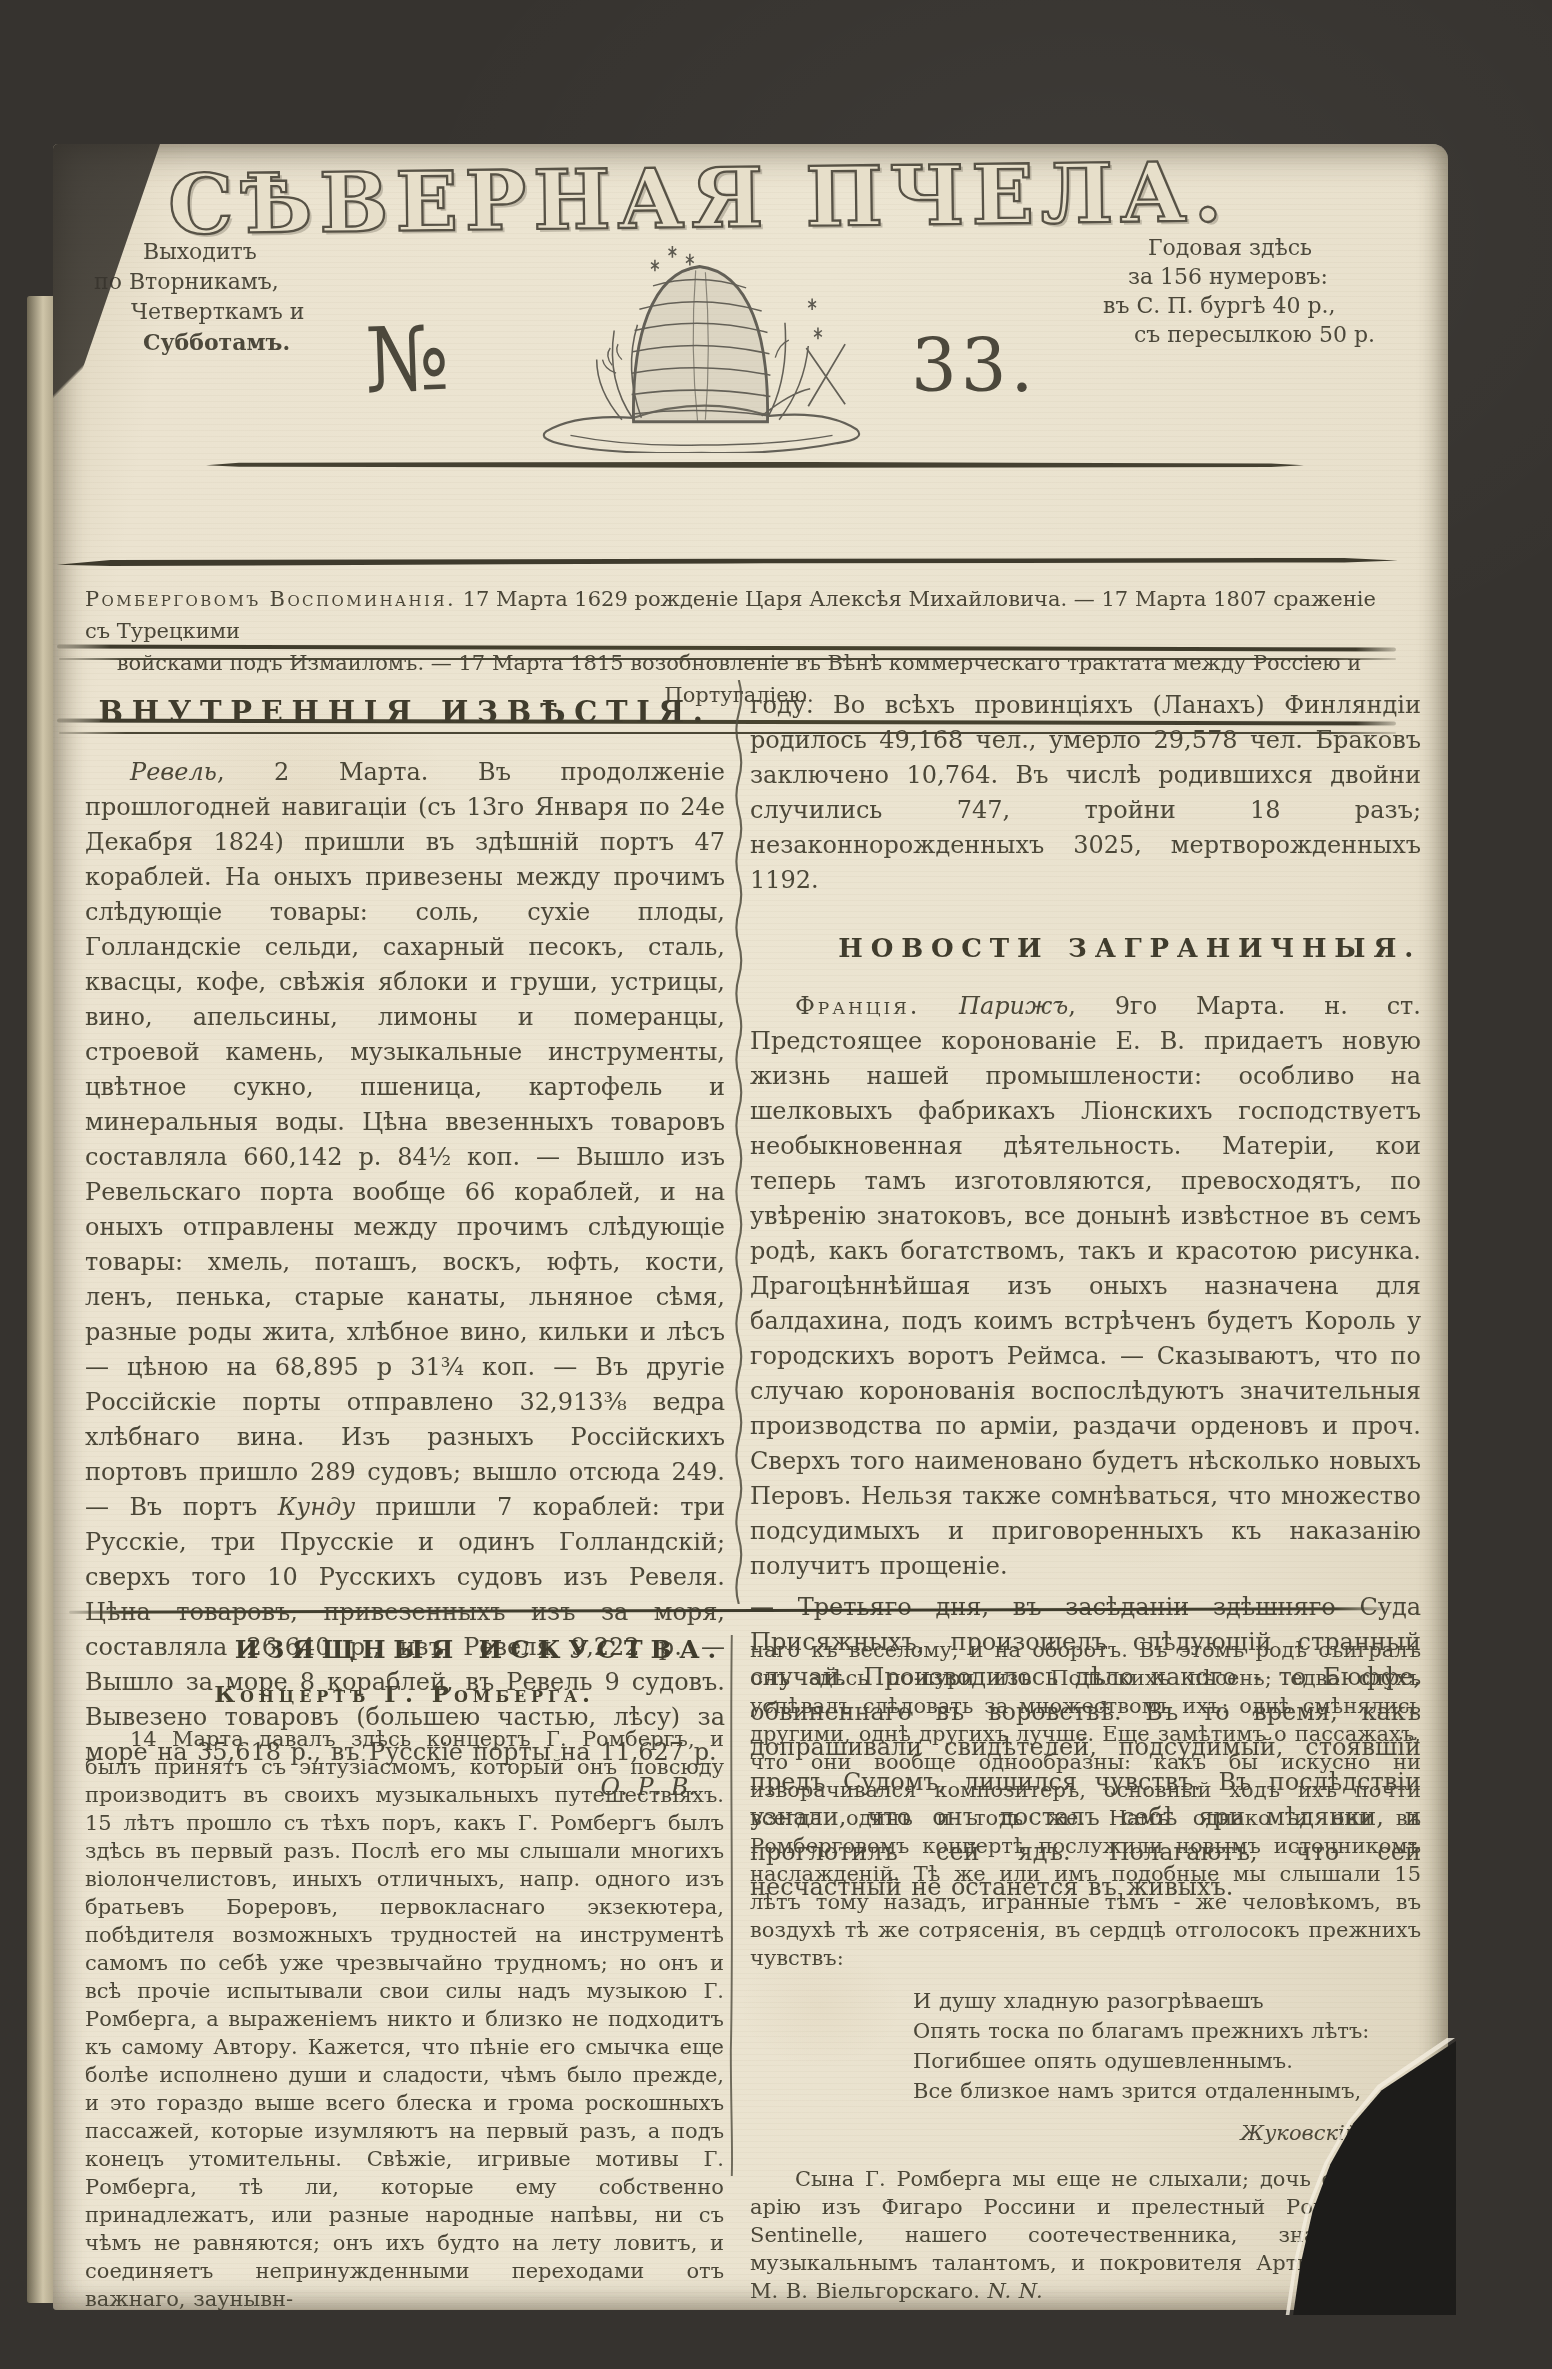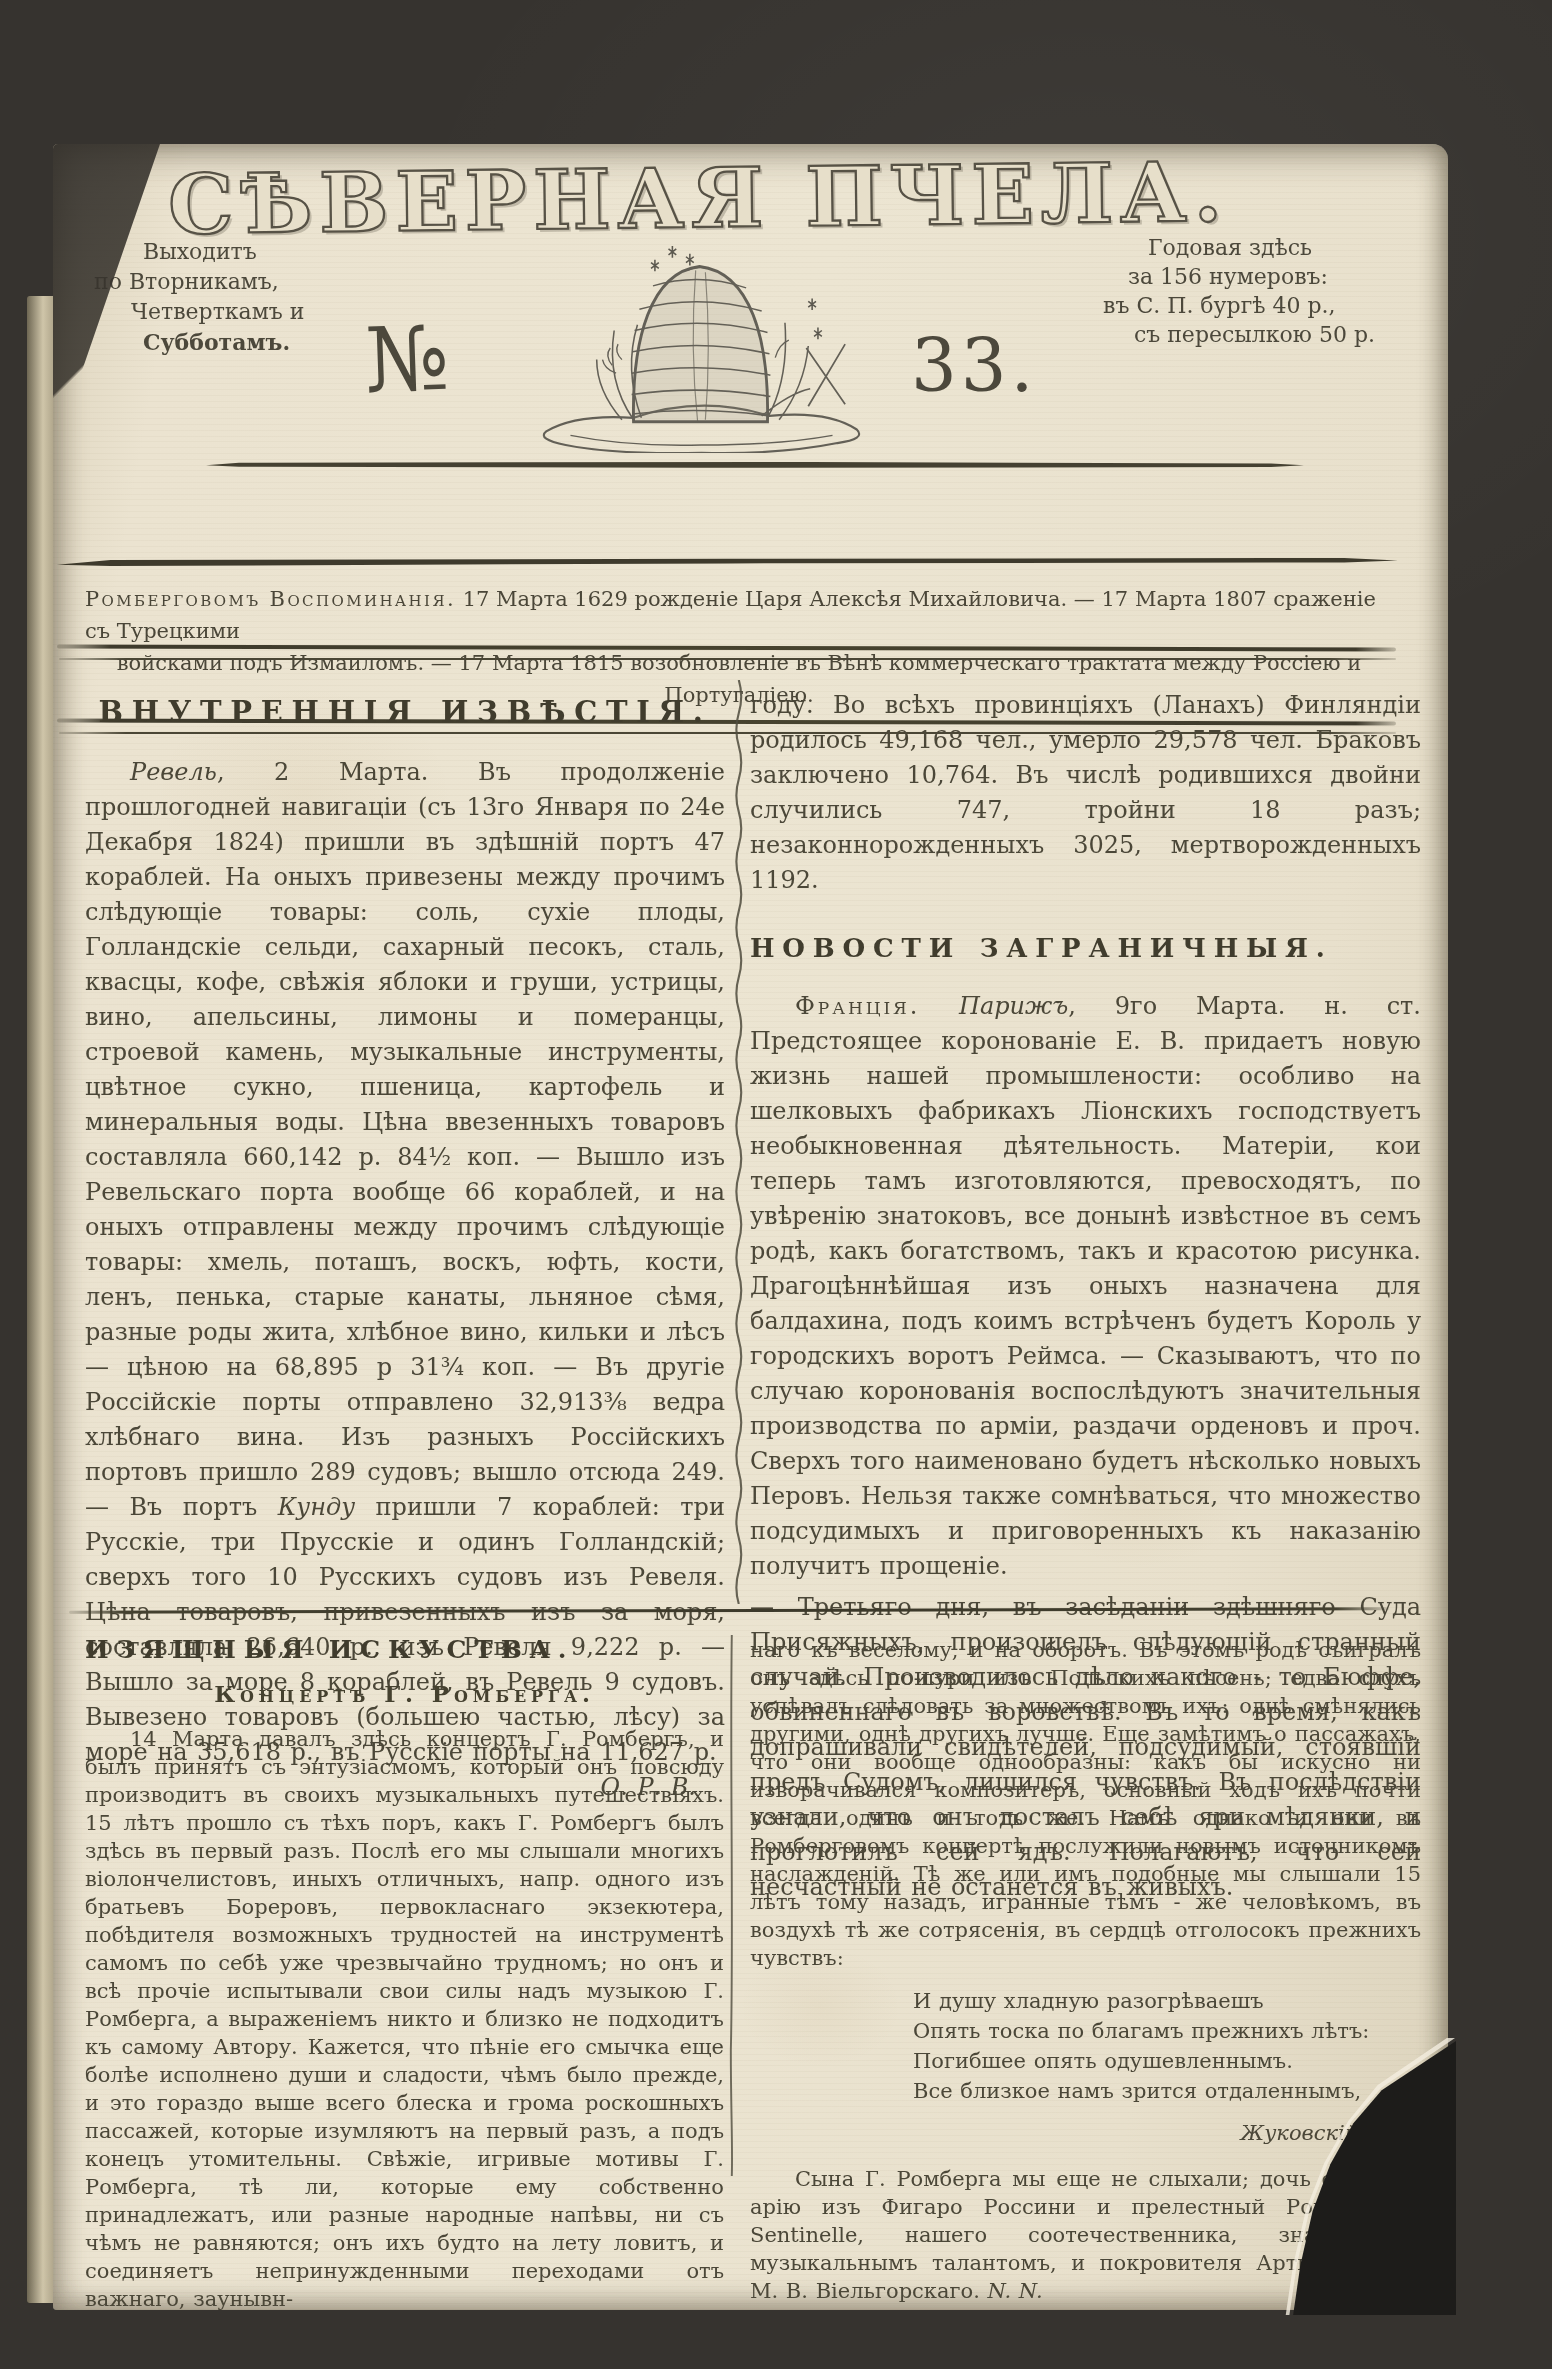--- a/index.html
+++ b/index.html
@@ -67,21 +67,21 @@
   .memorial .line2{display:block;text-align:center;}
   
   .col{text-align:justify;}
   .col-ul{left:32px;top:543px;width:640px;}  
   .col-ur{left:697px;top:543px;width:671px;} 
   .col-ll{left:32px;top:1492px;width:639px;} 
   .col-lr{left:697px;top:1492px;width:671px;}
   .body-u{font-size:24px;line-height:35px;word-spacing:1.9px;color:#4b4738;}
   .body-l{font-size:21px;line-height:28px;word-spacing:1px;color:#4b4738;}
   .sec-title{text-align:center;font-size:29px;letter-spacing:8.7px;color:#403c2d;margin:0 0 25px 0;white-space:nowrap;}
-  .sec-title-sm{text-align:left;font-size:26px;letter-spacing:7.8px;color:#403c2d;margin:0 0 13.6px 0;white-space:nowrap;}
+  .sec-title-sm{text-align:right;font-size:26px;letter-spacing:7.8px;color:#403c2d;margin:0 0 13.6px 0;white-space:nowrap;}
   .sub-title{text-align:center;font-variant:small-caps;font-size:23px;letter-spacing:4.9px;color:#45412f;margin:0 0 17.5px 0;}
   .ind{text-indent:45px;}
   .ital{font-style:italic;}
   .smcaps{font-variant:small-caps;letter-spacing:2.9px;}
   .sig{text-align:right;font-style:italic;padding-right:29px;}
   .poem{margin:13.6px 0 0 163px;line-height:30px;text-align:left;}
   .poem-author{text-align:right;font-style:italic;padding-right:56px;margin:13.6px 0 17.5px 0;}
   
   .div-u{left:679px;top:536px;}
   .div-l{left:673px;top:1490px;}

